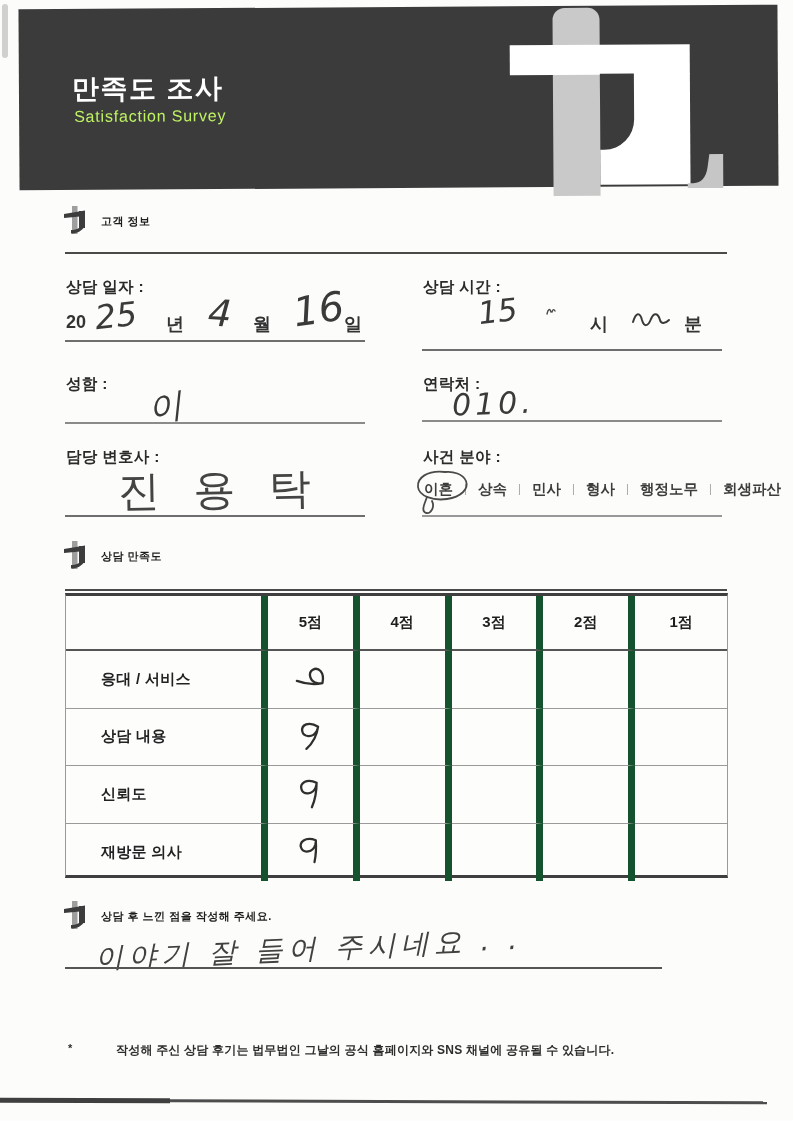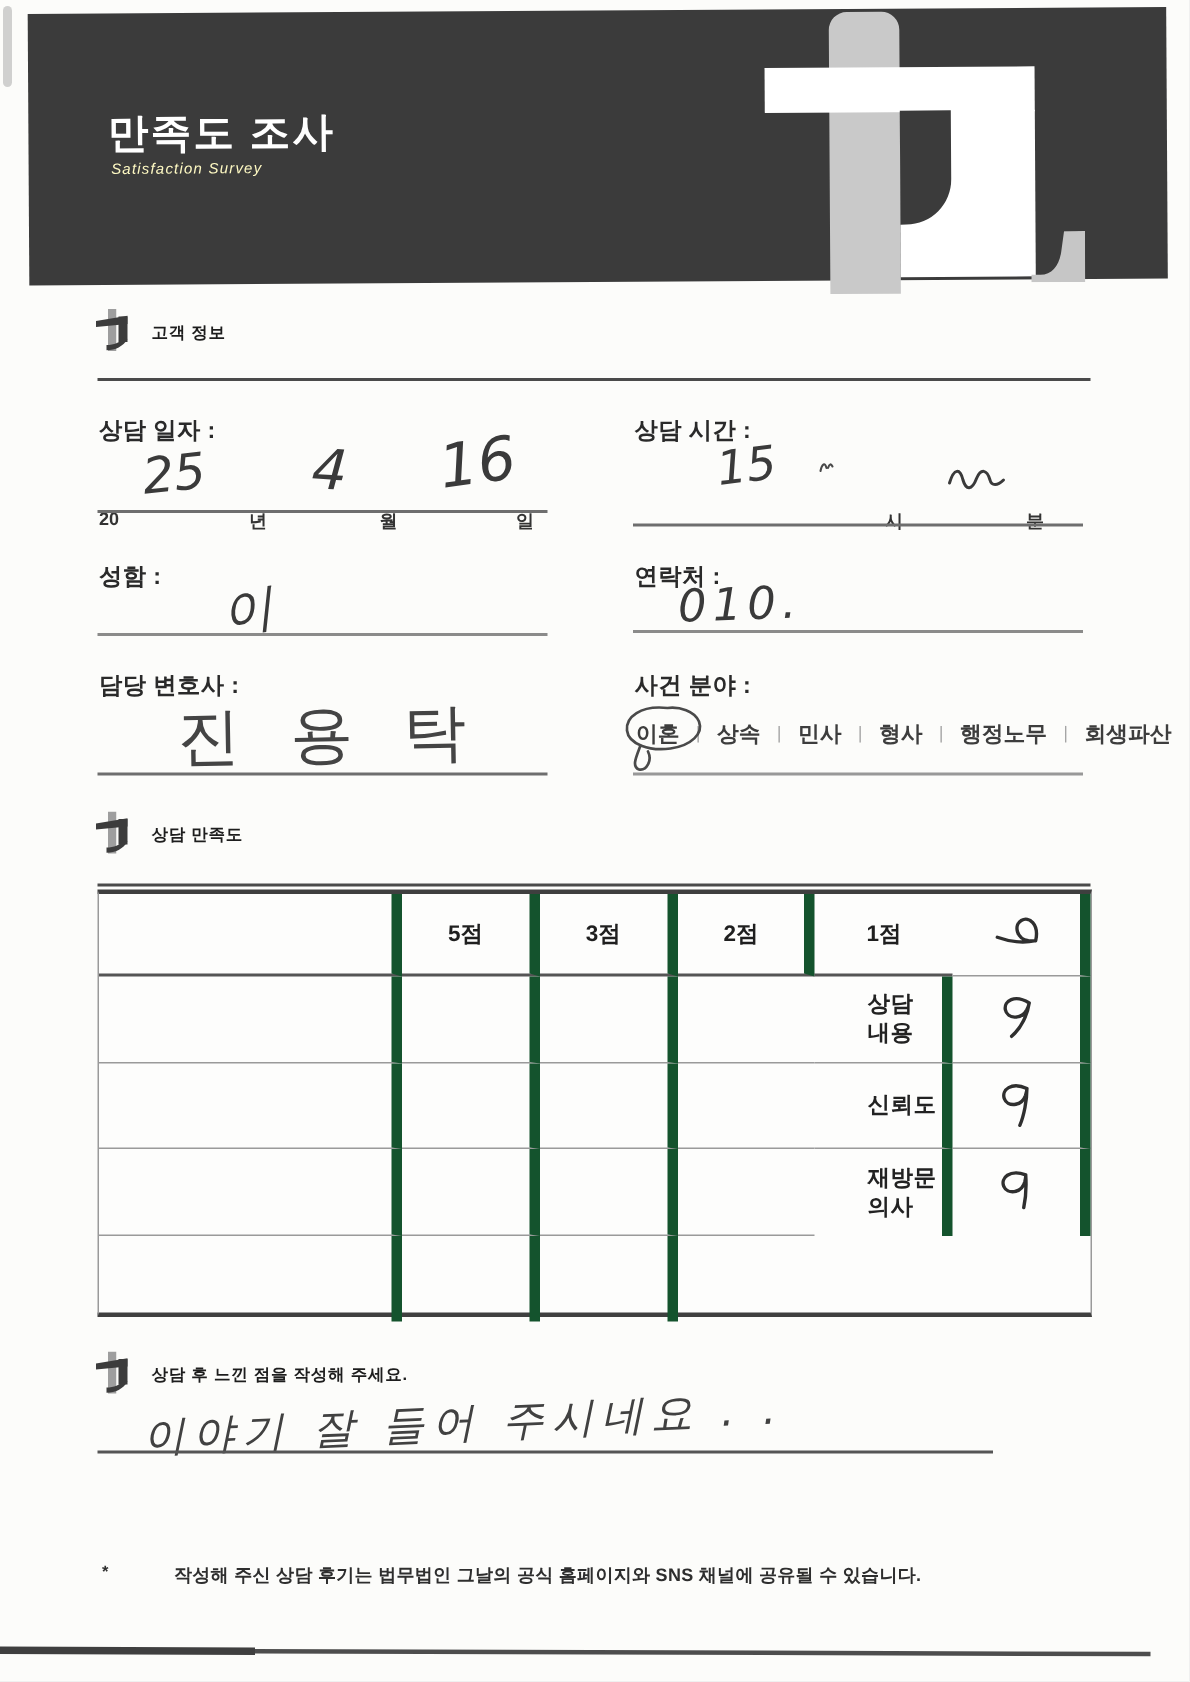--- a/index.html
+++ b/index.html
@@ -15,21 +15,21 @@
   .banner{
     left:19px; top:7px; width:759px; height:181px;
     background:#3b3b3b; transform:rotate(-0.35deg); overflow:visible;
   }
   .banner-title{
     position:absolute; left:53px; top:62px;
     font-size:27px; font-weight:700; color:#ffffff; letter-spacing:1.5px;
   }
   .banner-sub{
     position:absolute; left:55px; top:99px;
-    font-size:10px; color:#fef9c3; letter-spacing:0.8px;font-style:italic;
+    font-size:16px; color:#bef264; letter-spacing:0.8px;
   }
   .logo-graybar{
     position:absolute; left:534px; top:2px; width:47px; height:188px;
     background:#c9c9c9; border-radius:12px 12px 0 0;
   }
   .logo-hbar{position:absolute; left:491px; top:39px; width:180px; height:30px; background:#ffffff;}
   .logo-underlay{position:absolute; left:581px; top:68px; width:90px; height:111px; background:#ffffff;}
   .logo-darkpatch{
     position:absolute; left:581px; top:68px; width:34px; height:76px;
     background:#3b3b3b; border-bottom-right-radius:30px;
@@ -41,21 +41,21 @@
   .artifact-bottomline{left:-3px; top:1100px; width:770px; height:3px; background:#4d4d4d; transform:rotate(0.18deg);}
   .artifact-bottomline2{left:0px; top:1098px; width:170px; height:5px; background:#3f3f3f; transform:rotate(0.2deg);}
 
   
   .sec{display:flex; align-items:center; gap:13px;}
   .sec-title{font-size:11px; font-weight:700; color:#1d1d1d; letter-spacing:0.5px;}
   .divider{height:2px; background:#4a4a4a;}
 
   
   .flabel{font-size:15.5px; font-weight:700; color:#2a2a2a; letter-spacing:0.3px;}
-  .punit{font-size:12px; font-weight:700; color:#333;margin-top:27px;}
+  .punit{font-size:18px; font-weight:700; color:#333;}
   .underline{height:1.5px; background:#6e6e6e;}
   .hw{
     font-family:"DejaVu Sans",sans-serif; font-style:italic;
     color:#3a3a3a; font-weight:400; white-space:nowrap;
   }
   .opt{font-size:14.5px; font-weight:600; color:#3d3d3d;text-align:right;}
   .opt-sep{font-size:13px; color:#a5a5a5; margin:0 6px; font-weight:400;}
 
   
   .stable{
@@ -160,24 +160,26 @@
       <path d="M21 20 C18 25 13 27.5 7 27.5 L7 24 C12 24 16 22.5 18 19 Z" fill="#3c3c3c"></path>
     </svg>
     <span class="sec-title">상담 만족도</span>
   </div>
   <div class="abs divider" style="left:65px; top:589px; width:662px;"></div>
 
   <div class="abs stable">
 
     <div class="cell hdr"></div>
     <div class="cell hdr">5점</div>
+    <div class="cell hdr">4점</div>
     <div class="cell hdr">3점</div>
     <div class="cell hdr">2점</div>
     <div class="cell hdr last">1점</div>
 
+    <div class="cell rowlabel">응대 / 서비스</div>
     <div class="cell">
       <svg width="30" height="34" viewBox="0 0 28 36" style="transform:rotate(78deg);">
         <path d="M21 6 C10 1 3 7 5 13 C7 19 17 19 20 11 C21 8 21 6 21 6 C21 14 18 24 13 32" stroke="#2f2f2f" stroke-width="2.4" fill="none" stroke-linecap="round"></path>
       </svg>
     </div>
     <div class="cell"></div>
     <div class="cell"></div>
     <div class="cell"></div>
     <div class="cell last"></div>
 

